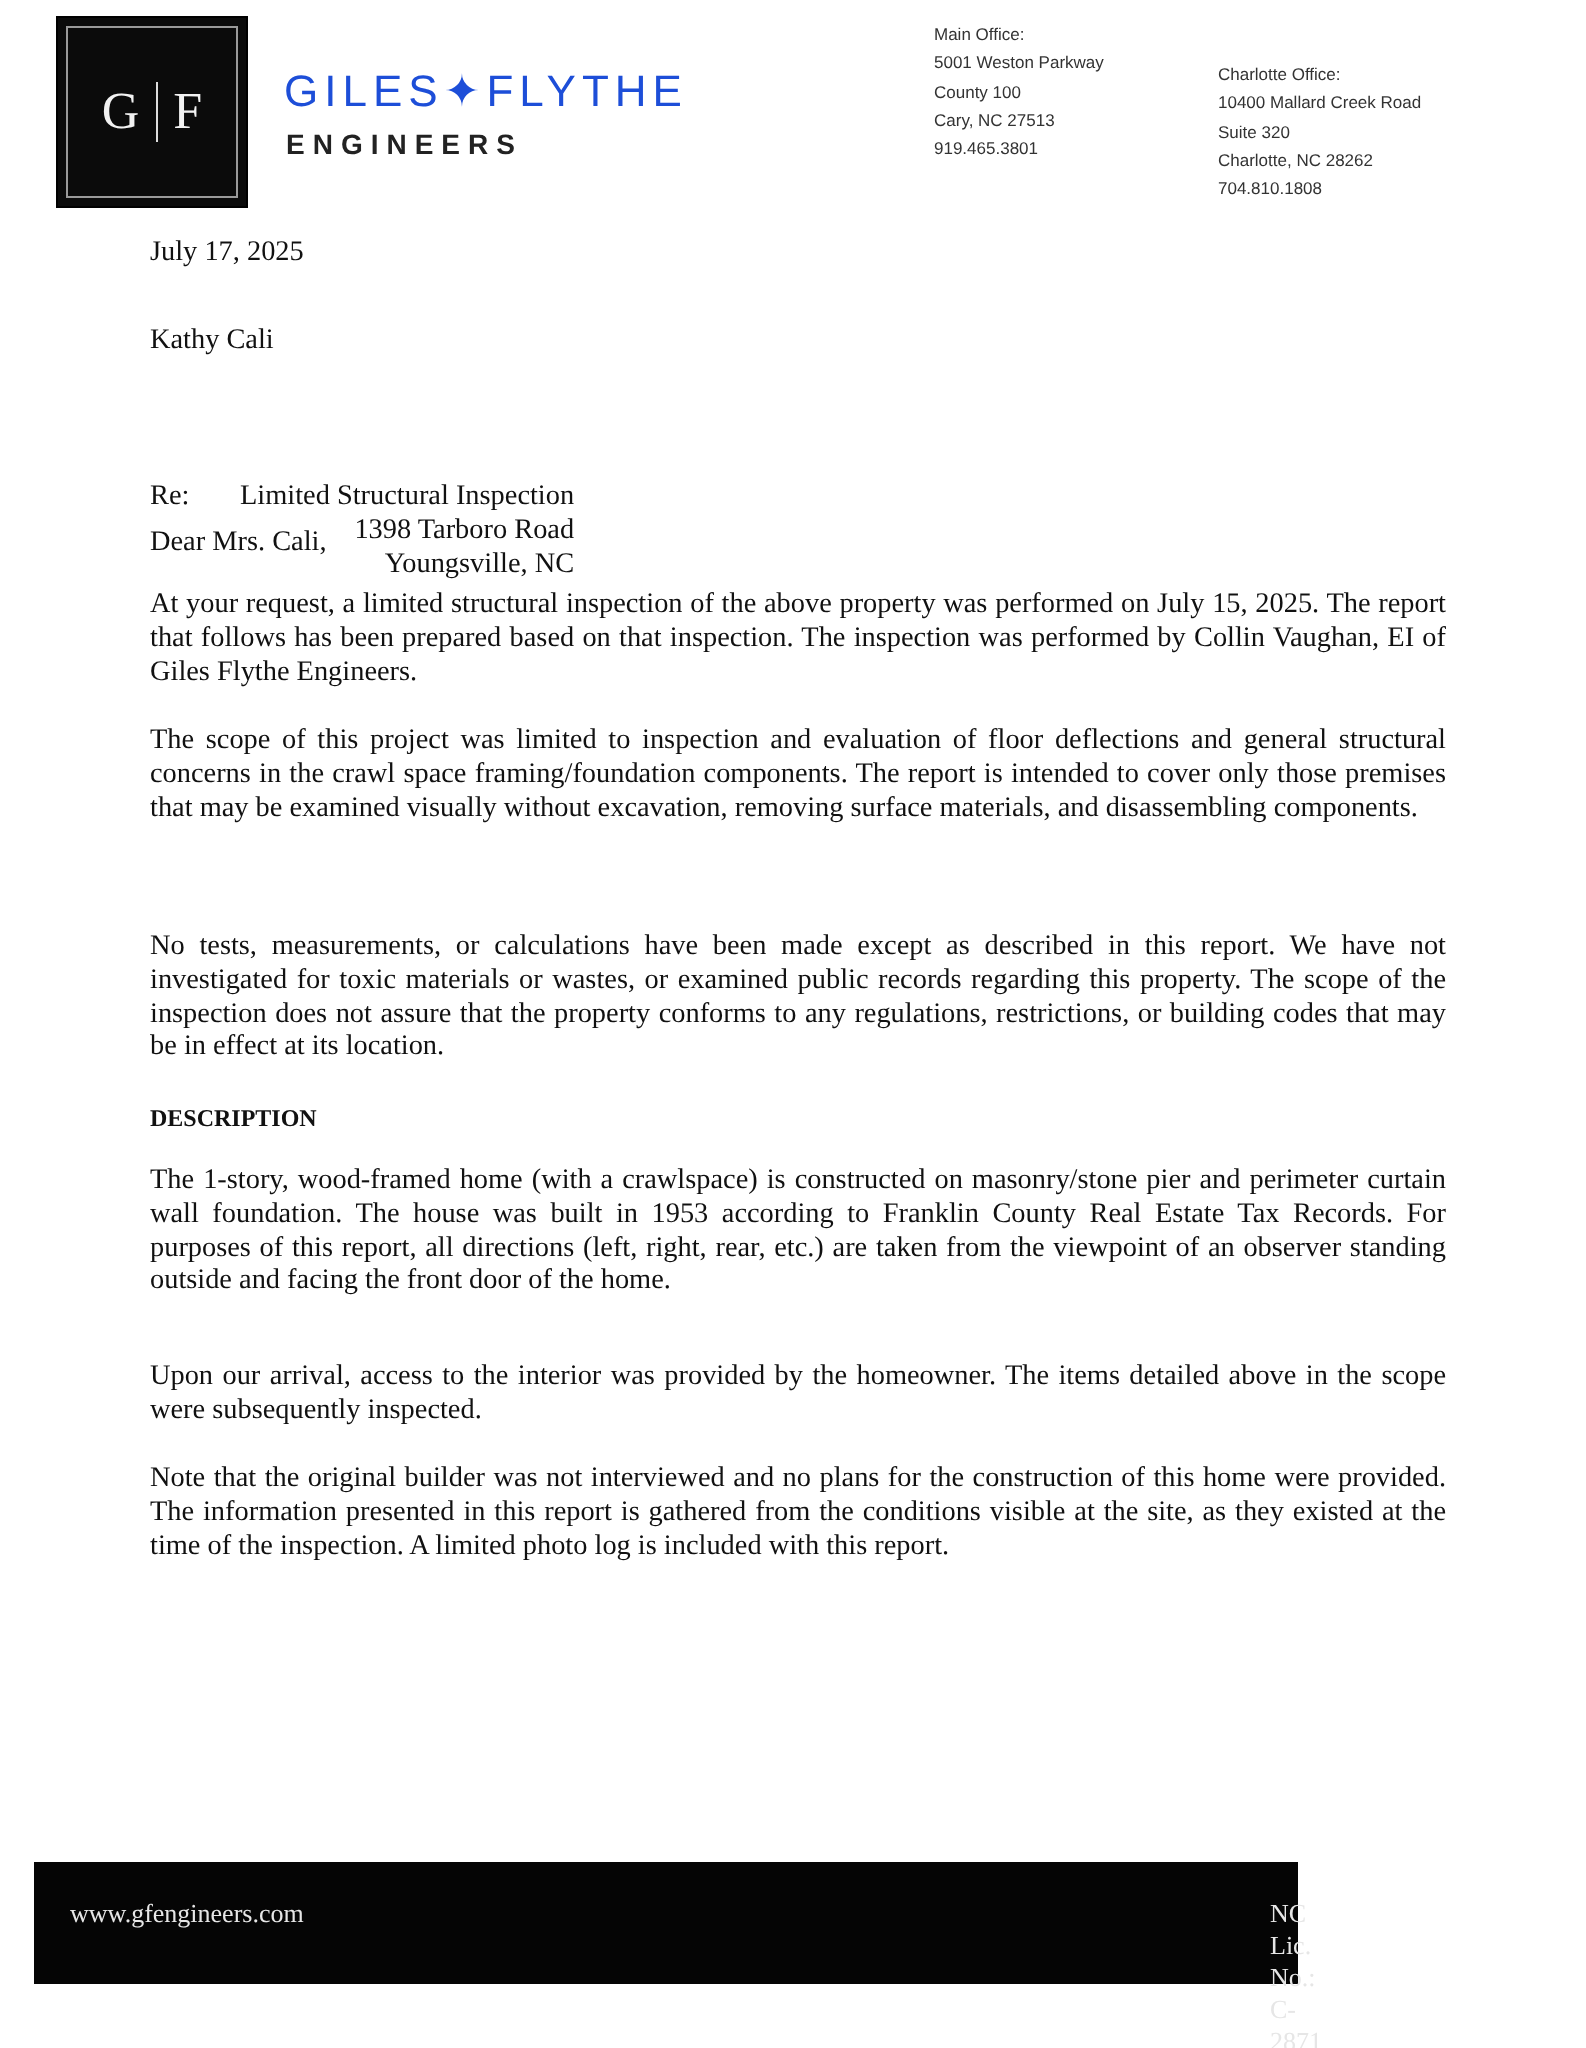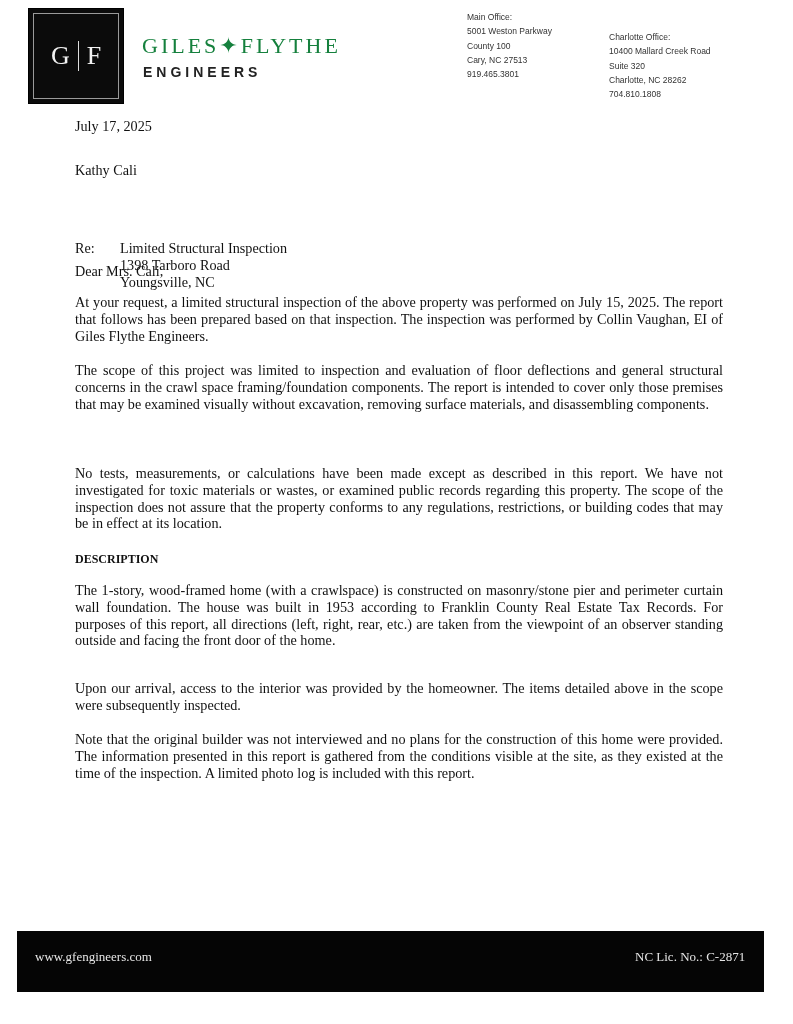--- a/index.html
+++ b/index.html
@@ -13,44 +13,44 @@
     }
     .logo-inner {
       position: absolute; left: 4px; top: 4px; right: 4px; bottom: 4px;
       border: 1px solid #9a9a9a;
       display: flex; align-items: center; justify-content: center;
       color: #f2f2f2; font-size: 26px; font-family: "Liberation Serif", serif;
     }
     .logo-inner .sep { display: inline-block; width: 1px; height: 30px; background: #ddd; margin: 0 8px; }
     .brand-name {
       position: absolute; left: 142px; top: 33px; font-size: 22px; letter-spacing: 3px;
-      font-family: Liberation Serif, serif; color: #15803d;
+      font-family: Liberation Sans, sans-serif; color: #1d4ed8;
     }
     .brand-sub {
       position: absolute; left: 143px; top: 64px; font-size: 14px; letter-spacing: 4px;
       font-family: "Liberation Sans", sans-serif; font-weight: bold; color: #222;
     }
     .office {
       position: absolute; top: 10px; font-family: "Liberation Sans", sans-serif;
       font-size: 8.5px; line-height: 14.3px; color: #333;
     }
     .office.main { left: 467px; }
     .office.charlotte { left: 609px; margin-top: 20px; }
     .letter { position: absolute; left: 75px; top: 118px; width: 648px; font-size: 14.2px; line-height: 16.8px; }
     .letter p { margin: 0; text-align: justify; }
     .date { position: absolute; top: 0; }
     .recipient { position: absolute; top: 44px; }
     .re { position: absolute; top: 78px; display: flex; margin-top: 44px; }
     .re-label { width: 45px; }
-    .re-lines div { line-height: 16.8px; }
+    .re-lines div { line-height: 16.8px; text-align: right; }
     .salutation { position: absolute; top: 145px; }
     .body-para { position: absolute; left: 0; width: 648px; }
     .heading { position: absolute; font-weight: bold; font-size: 12px; }
     .footer {
-      position: absolute; left: 17px; top: 931px; width: 747px; height: 61px; background: #050505;
+      position: absolute; left: 17px; top: 931px; width: 632px; height: 61px; background: #050505;
       color: #e6e6e6; font-family: "Liberation Serif", serif; font-size: 13px;
     }
     .footer span { position: absolute; top: 18px; }
   </style>
 </head>
 <body>
 
 <div class="logo-box">
   <div class="logo-inner">
     <span>G</span>

